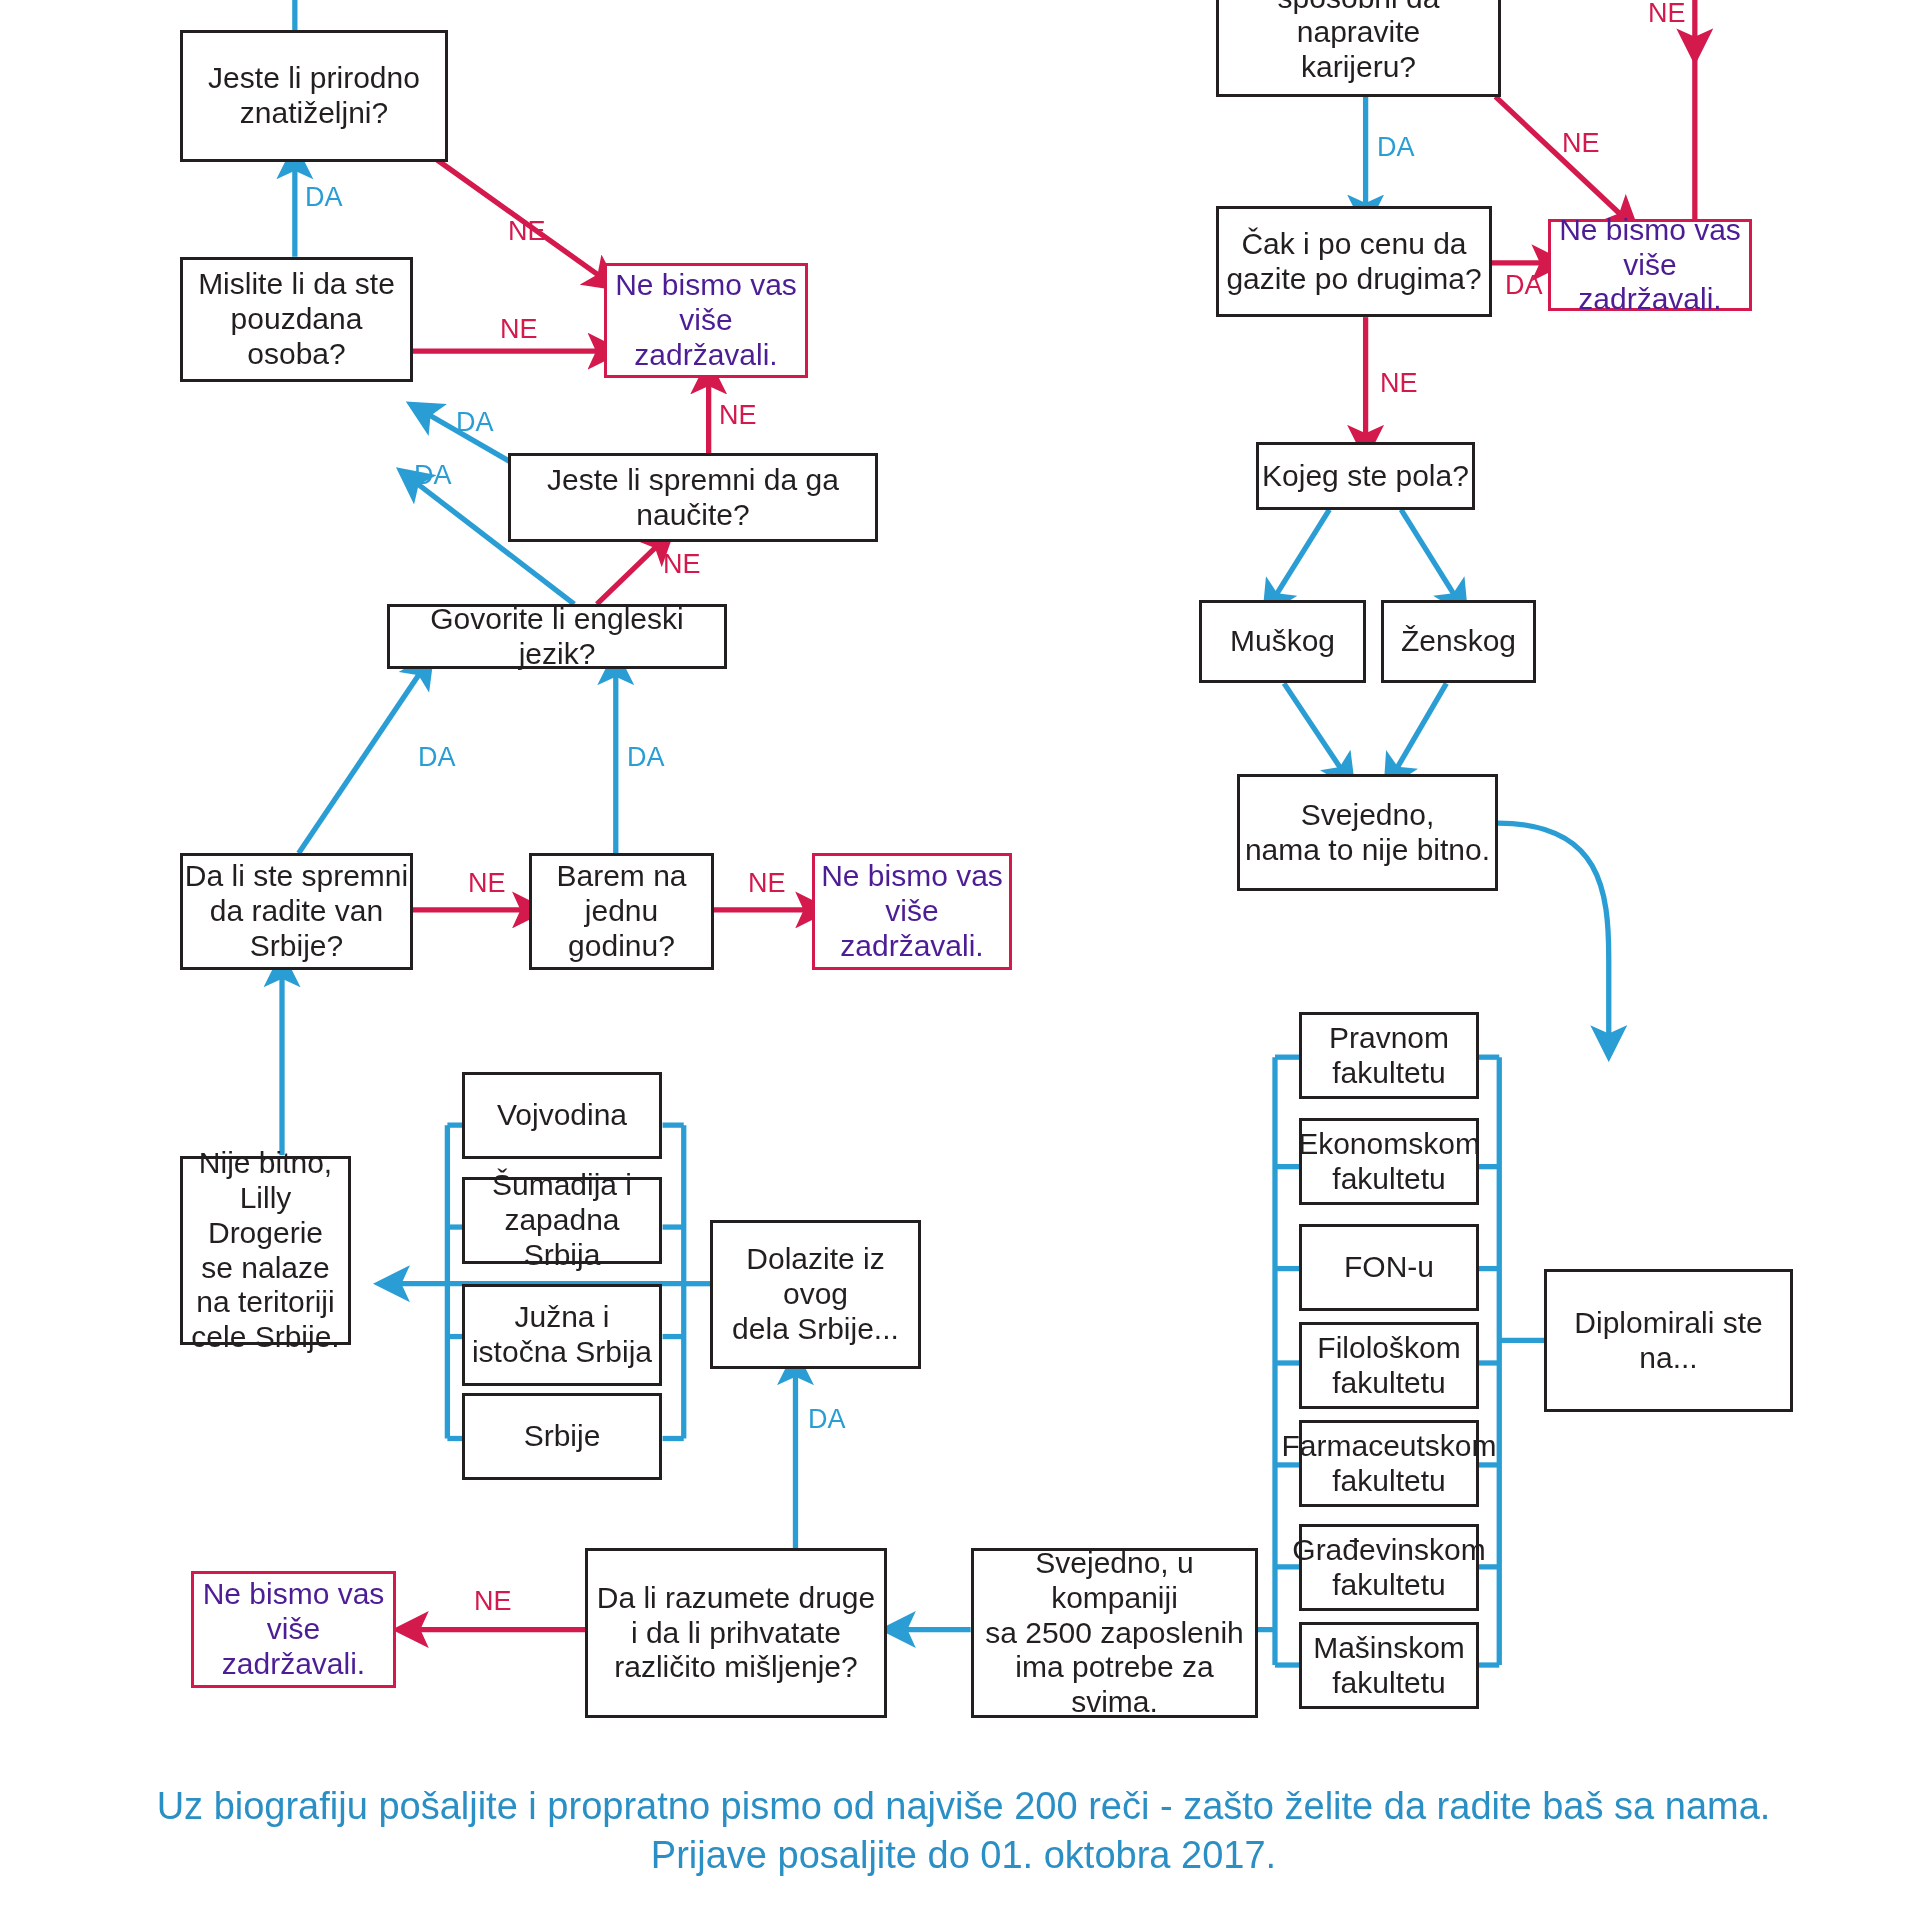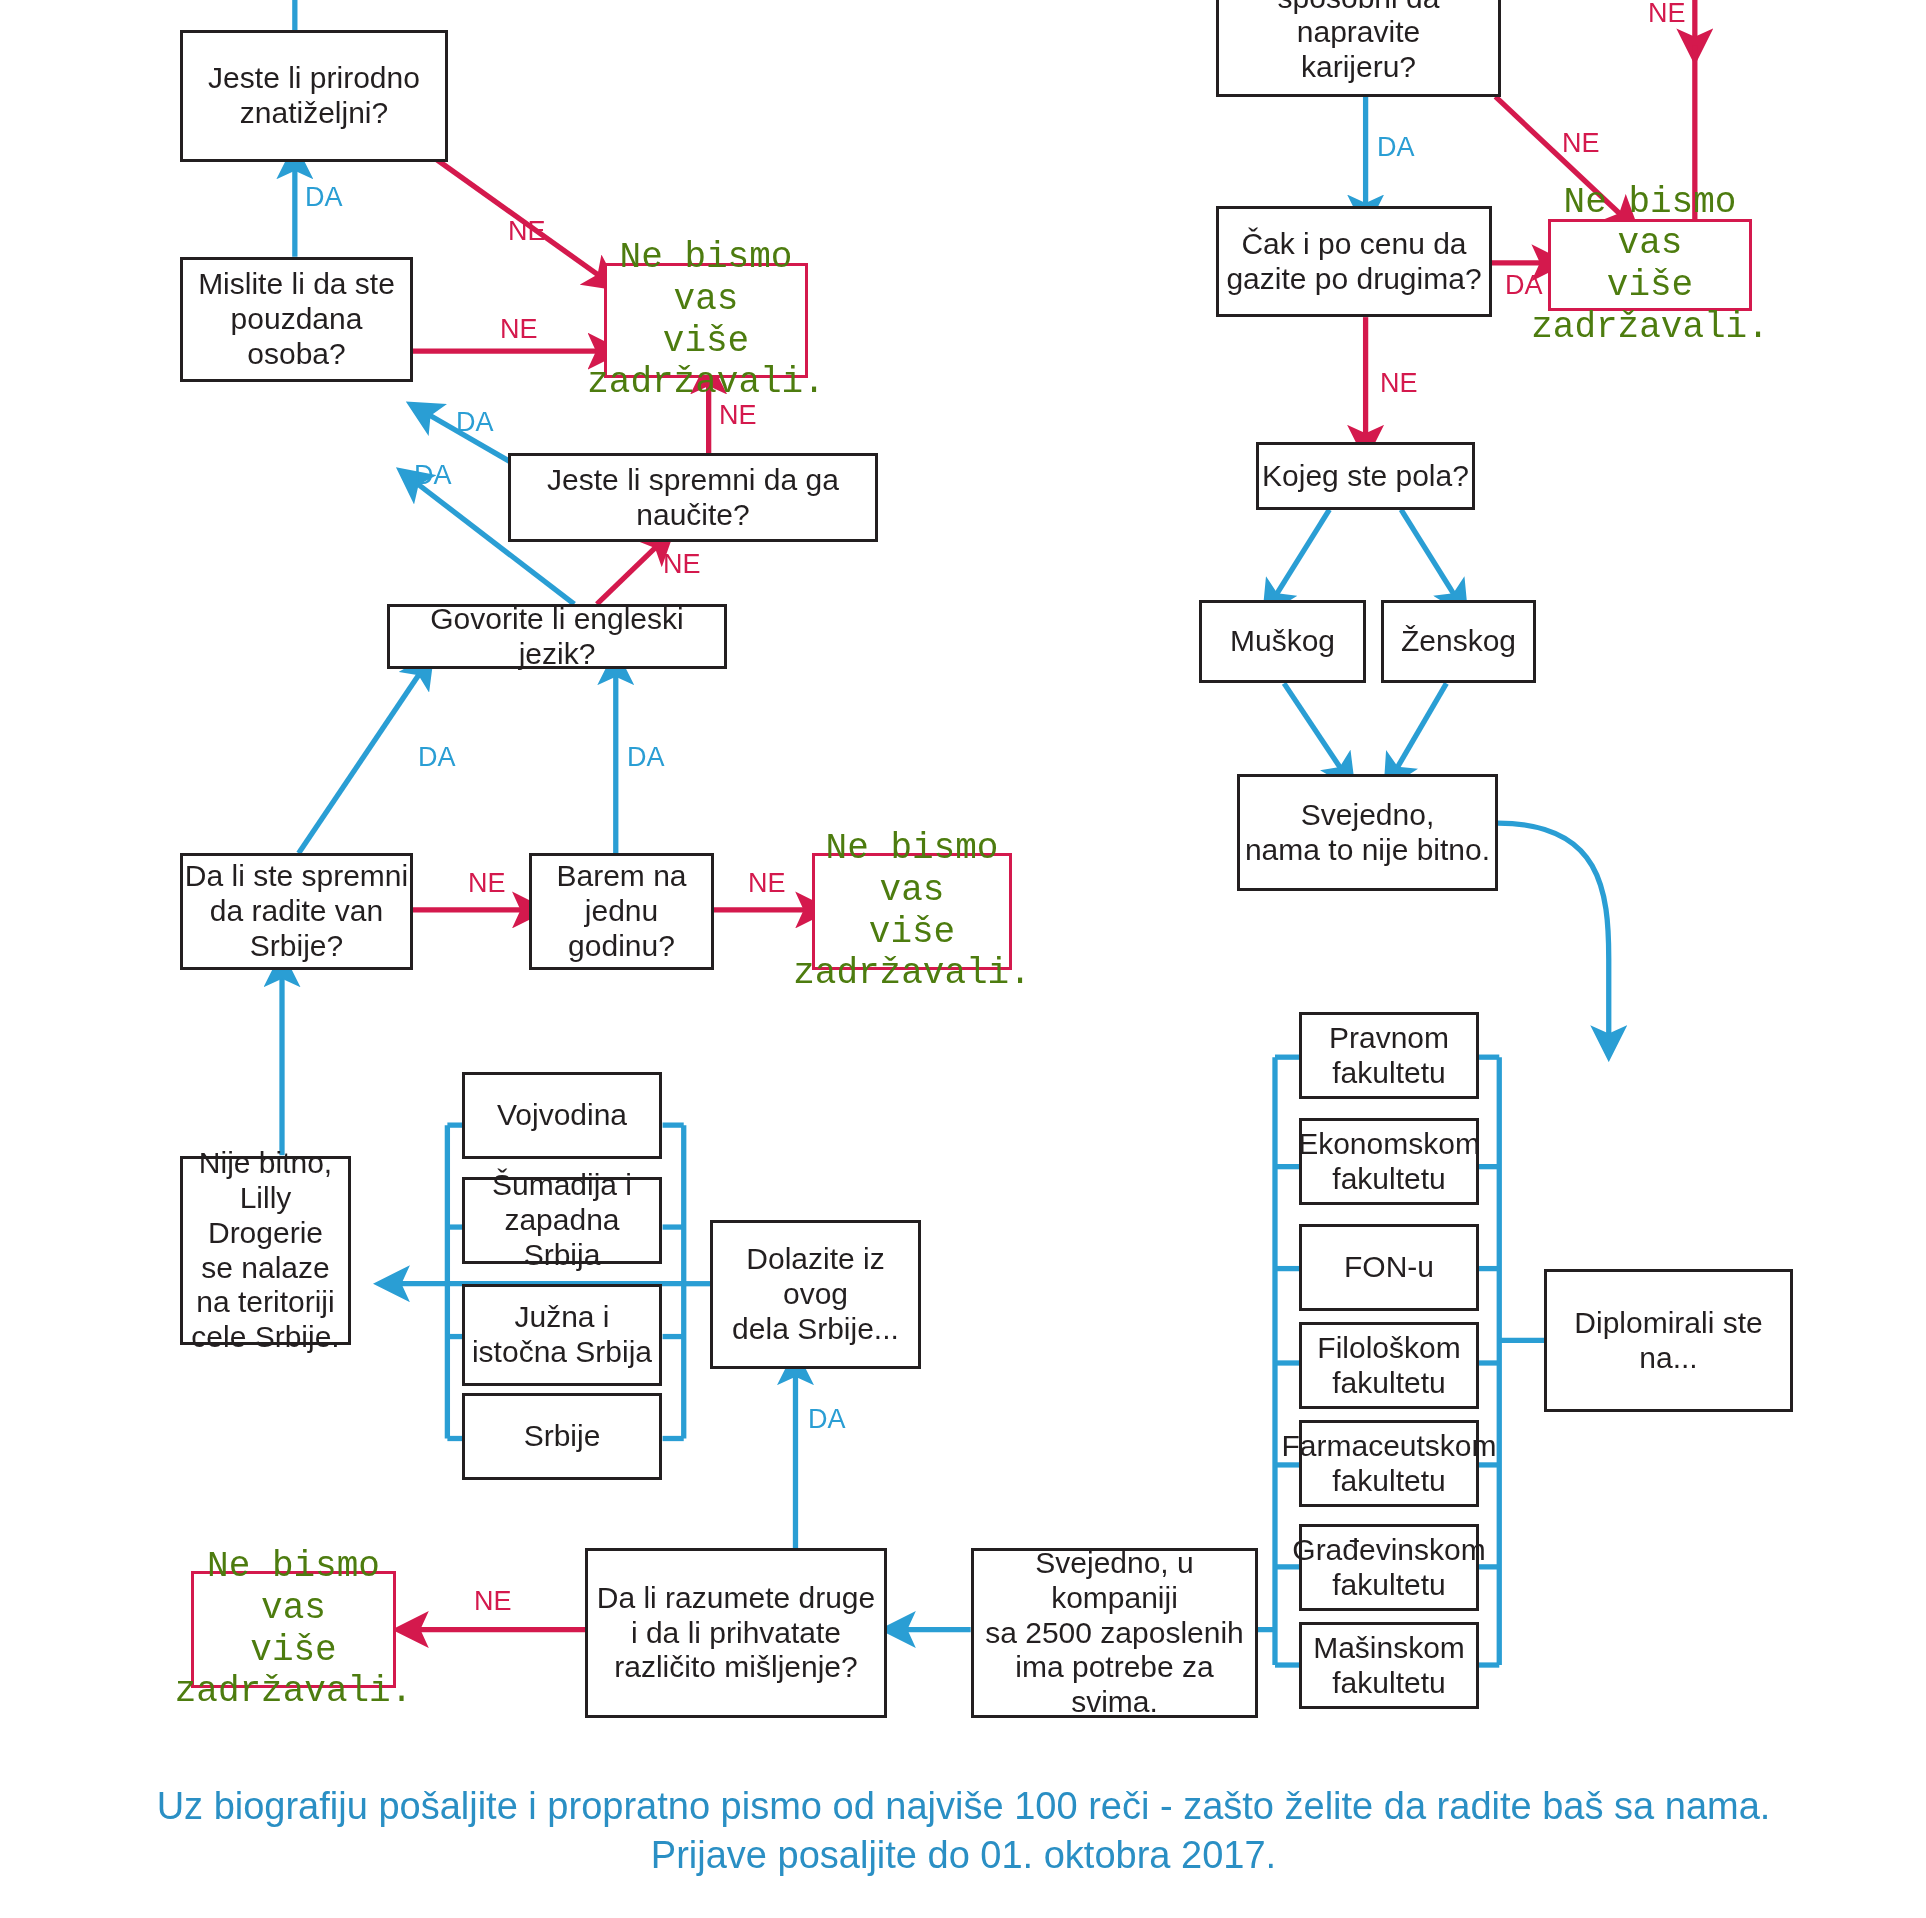--- a/index.html
+++ b/index.html
@@ -4,21 +4,21 @@
 <style>
   html,body{margin:0;padding:0;background:#ffffff;}
   body{font-family:"Liberation Sans","DejaVu Sans",sans-serif;}
   #stage{position:relative;width:1927px;height:1918px;background:#fff;overflow:hidden;}
   svg.edges{position:absolute;left:0;top:0;width:1927px;height:1918px;pointer-events:none;}
 
   .node{position:absolute;box-sizing:border-box;display:flex;align-items:center;justify-content:center;
         text-align:center;background:#fff;z-index:5;}
   .node span{display:block;line-height:1.16;}
   .q{border:3.8px solid #231f20;color:#231f20;font-size:30px;}
-  .reject{border:3.8px solid #d4194d;color:#4d7c0f;font-size:36px;font-family:Liberation Mono, monospace;}
+  .reject{border:3.8px solid #d4194d;color:#4c1d95;font-size:30px;}
 
   .lbl{position:absolute;z-index:6;font-size:27px;line-height:1;white-space:nowrap;}
   .lbl.da{color:#2a9ed4;}
   .lbl.ne{color:#d4194d;}
 
   .footer{position:absolute;left:0;width:1927px;text-align:center;color:#2a8fc4;
           font-size:38px;line-height:1.3;z-index:7;}
 </style>
 </head>
 <body>
@@ -259,18 +259,18 @@
   <div class="lbl da" style="left:808px;top:1406px;">DA</div>
   <div class="lbl ne" style="left:474px;top:1588px;">NE</div>
 
   <div class="lbl da" style="left:1377px;top:134px;">DA</div>
   <div class="lbl ne" style="left:1562px;top:130px;">NE</div>
   <div class="lbl ne" style="left:1648px;top:0px;">NE</div>
   <div class="lbl ne" style="left:1380px;top:370px;">NE</div>
   <div class="lbl ne" style="left:1505px;top:272px;">DA</div>
 
   <div class="footer" style="top:1782px;">
-    <div>Uz biografiju pošaljite i propratno pismo od najviše 100 reči - zašto želite da radite baš sa nama.</div>
+    <div>Uz biografiju pošaljite i propratno pismo od najviše 200 reči - zašto želite da radite baš sa nama.</div>
     <div>Prijave posaljite do 01. oktobra 2017.</div>
   </div>
 
 </div>
 
 
 </body></html>

